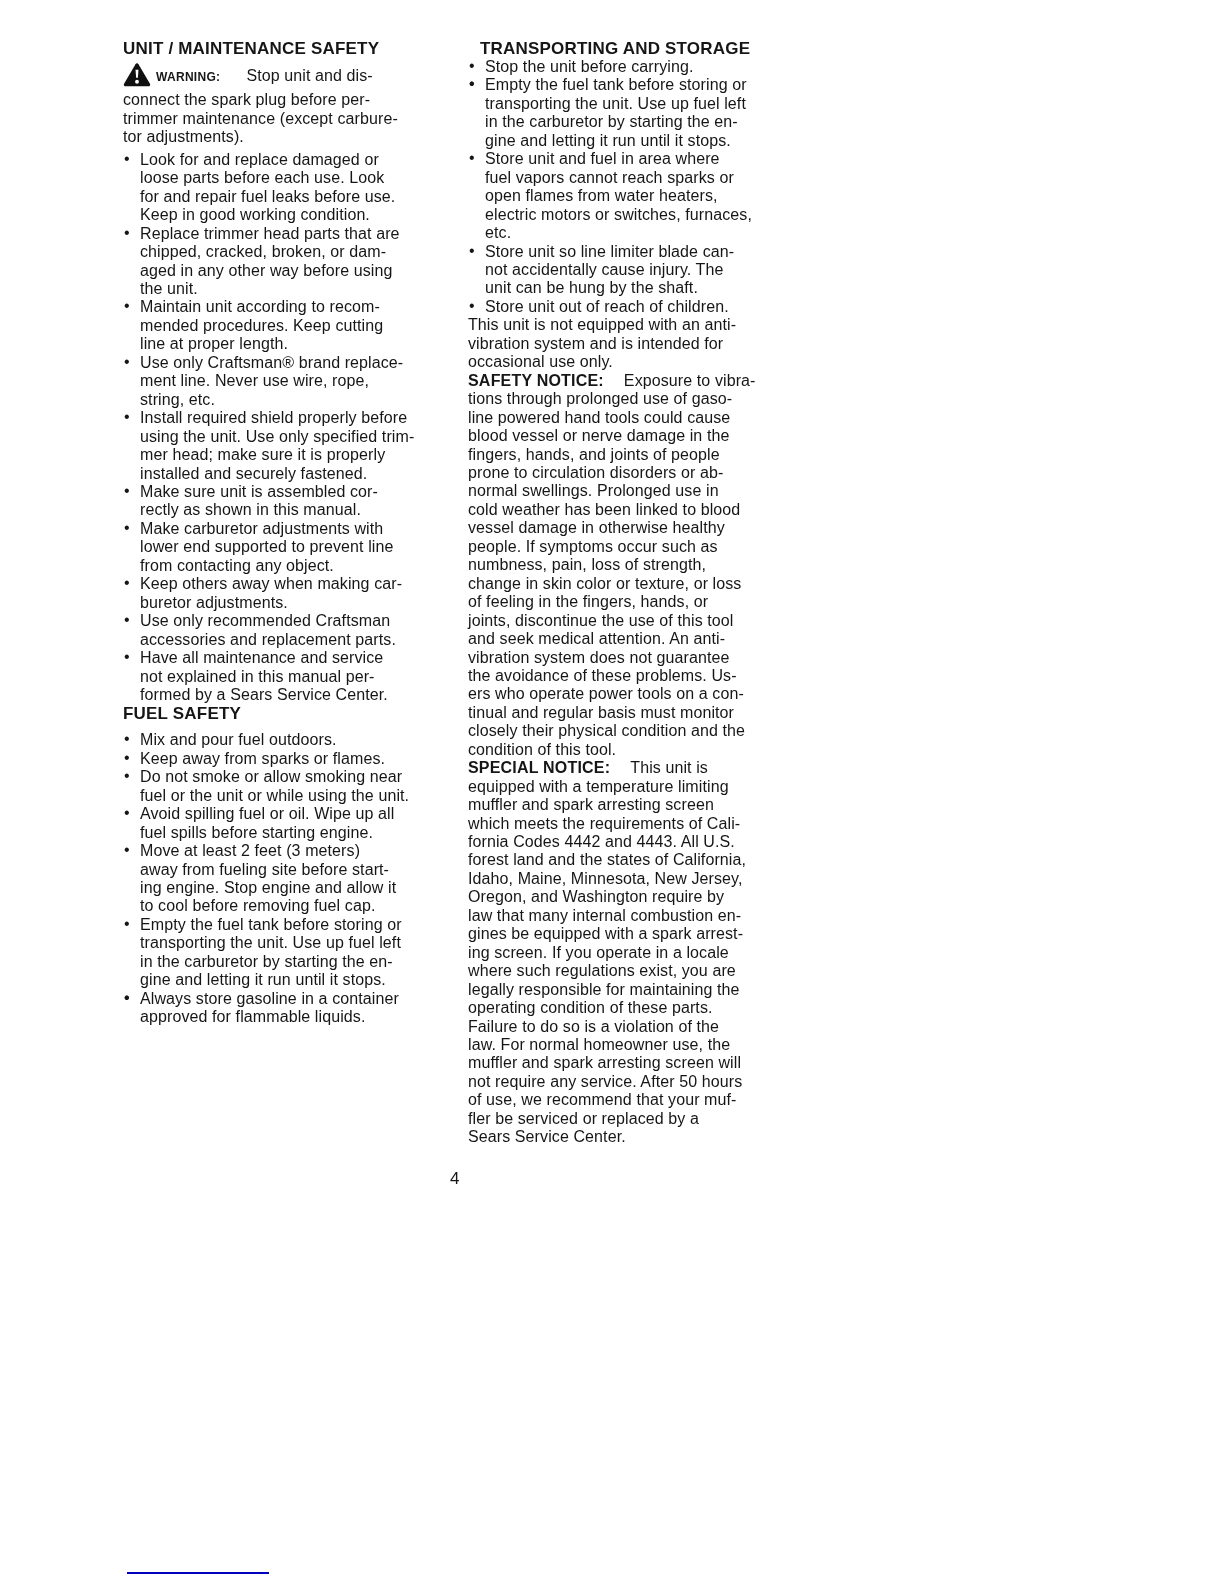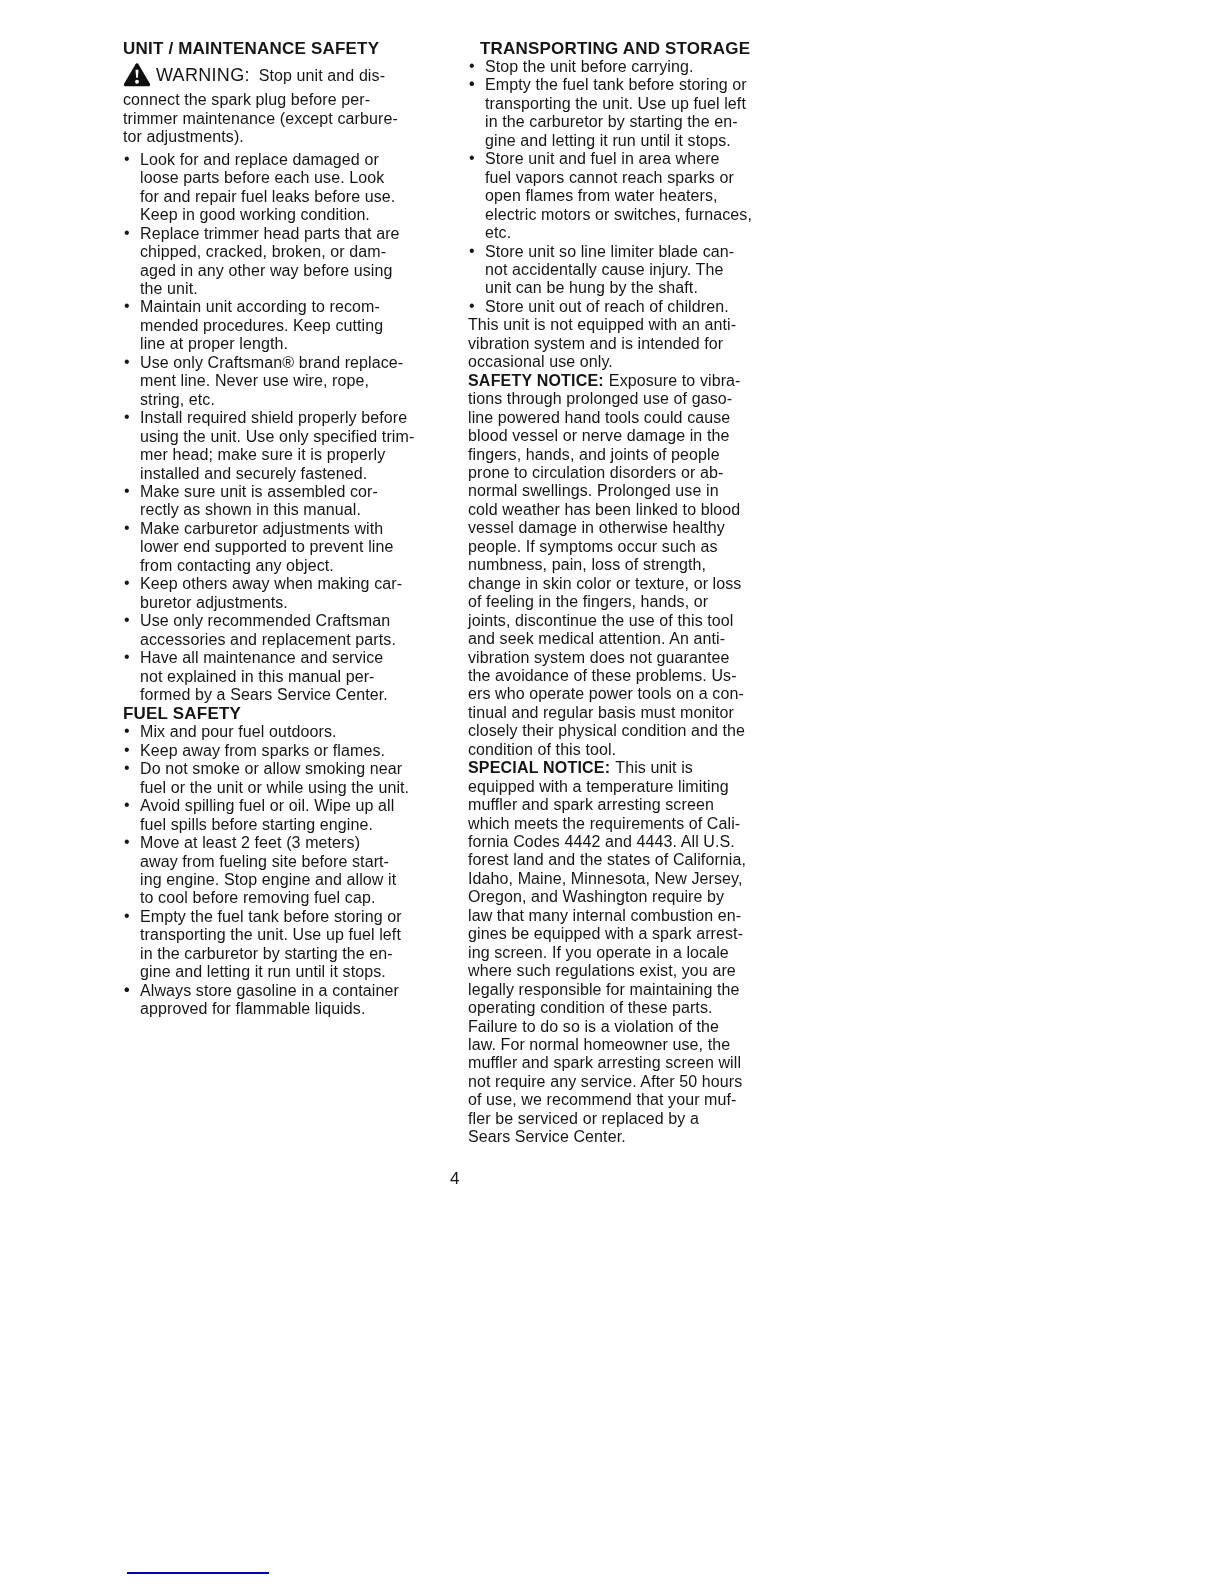--- a/index.html
+++ b/index.html
@@ -24,22 +24,22 @@
     font-size: 17px;
     font-weight: 700;
     letter-spacing: 0.2px;
     line-height: 19px;
     margin-bottom: 4px;
     white-space: nowrap;
   }
   .t { white-space: pre-line; }
   .warn-para { margin: 2px 0 4px 0; }
   .warn-icon { display: inline-block; vertical-align: -6px; margin-right: 5px; }
-  .warn-label { font-size: 18px; font-weight: 400; letter-spacing: 0.3px; margin-right: 9px; }
-  .lead-label { font-weight: 700; margin-right: 5px; letter-spacing: 0.2px; }
+  .warn-label { font-size: 12px; font-weight: 700; letter-spacing: 0.3px; margin-right: 26px; }
+  .lead-label { font-weight: 700; margin-right: 20px; letter-spacing: 0.2px; }
   .li { position: relative; padding-left: 17px; }
   .li .marker { position: absolute; left: 1px; top: -1px; }
   .note-para, .body-para { margin: 0; }
   .page-number {
     position: absolute;
     left: 450px;
     top: 1170px;
     font-size: 17px;
   }
   .footer-line {
@@ -138,21 +138,21 @@
         </div>
 
         <div class="li">
           <span class="marker">•</span>
           <span class="t">Have all maintenance and service
 not explained in this manual per-
 formed by a Sears Service Center.</span>
         </div>
       </div>
 
-    <div class="heading" style="margin-bottom:0;">FUEL SAFETY</div>
+    <div class="heading" style="margin-bottom:8px;">FUEL SAFETY</div>
 
     <div class="bullets">
 
         <div class="li">
           <span class="marker">•</span>
           <span class="t">Mix and pour fuel outdoors.</span>
         </div>
 
         <div class="li">
           <span class="marker">•</span>

